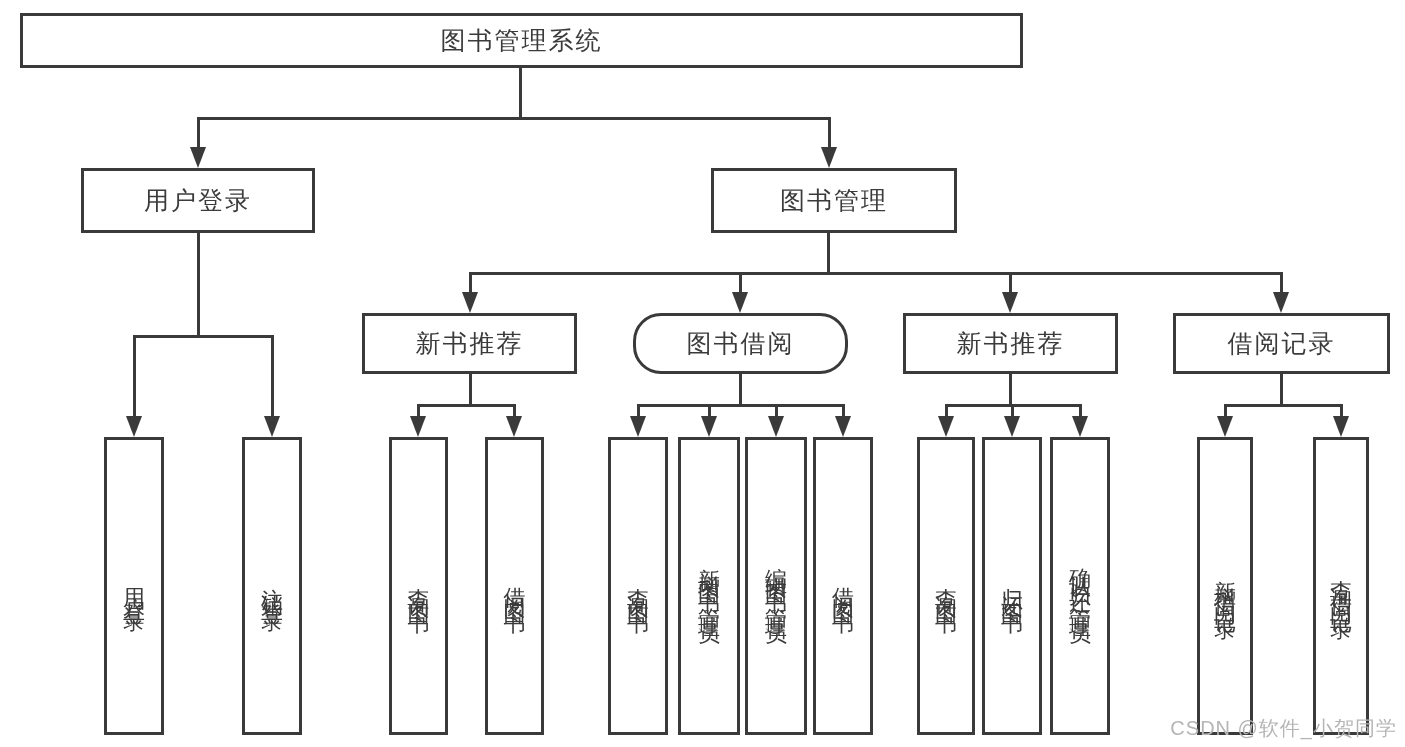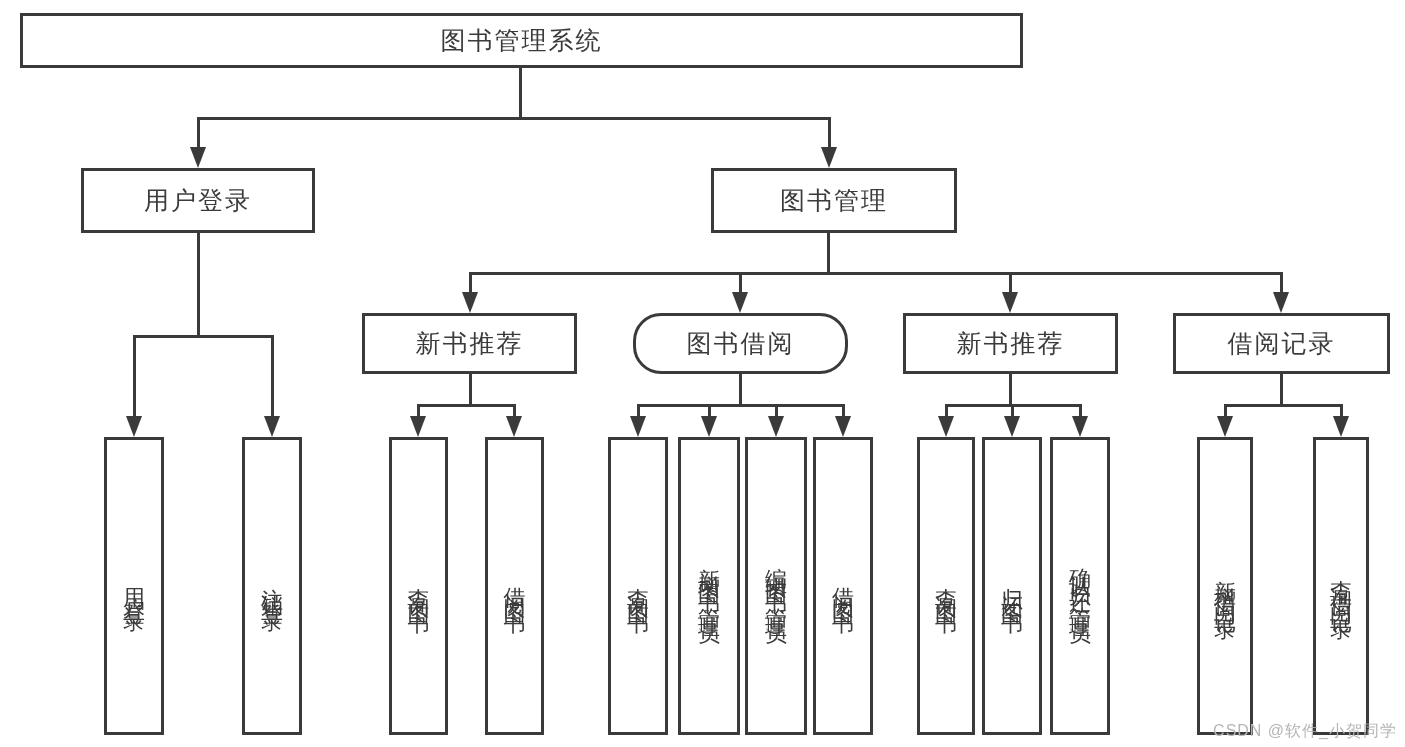--- a/index.html
+++ b/index.html
@@ -43,21 +43,21 @@
     width: 0;
     height: 0;
     border-left: 8px solid transparent;
     border-right: 8px solid transparent;
     border-top: 21px solid var(--line, #3a3a3a);
   }
   .watermark {
     position: absolute;
     right: 8px;
     bottom: 5px;
-    font-size: 16px;
+    font-size: 20px;
     letter-spacing: 1px;
     color: var(--wm, #b5b5b5);
     white-space: nowrap;
   }
 </style>
 </head>
 <body>
 
 <div class="stage">
   <div id="layer-edges">

